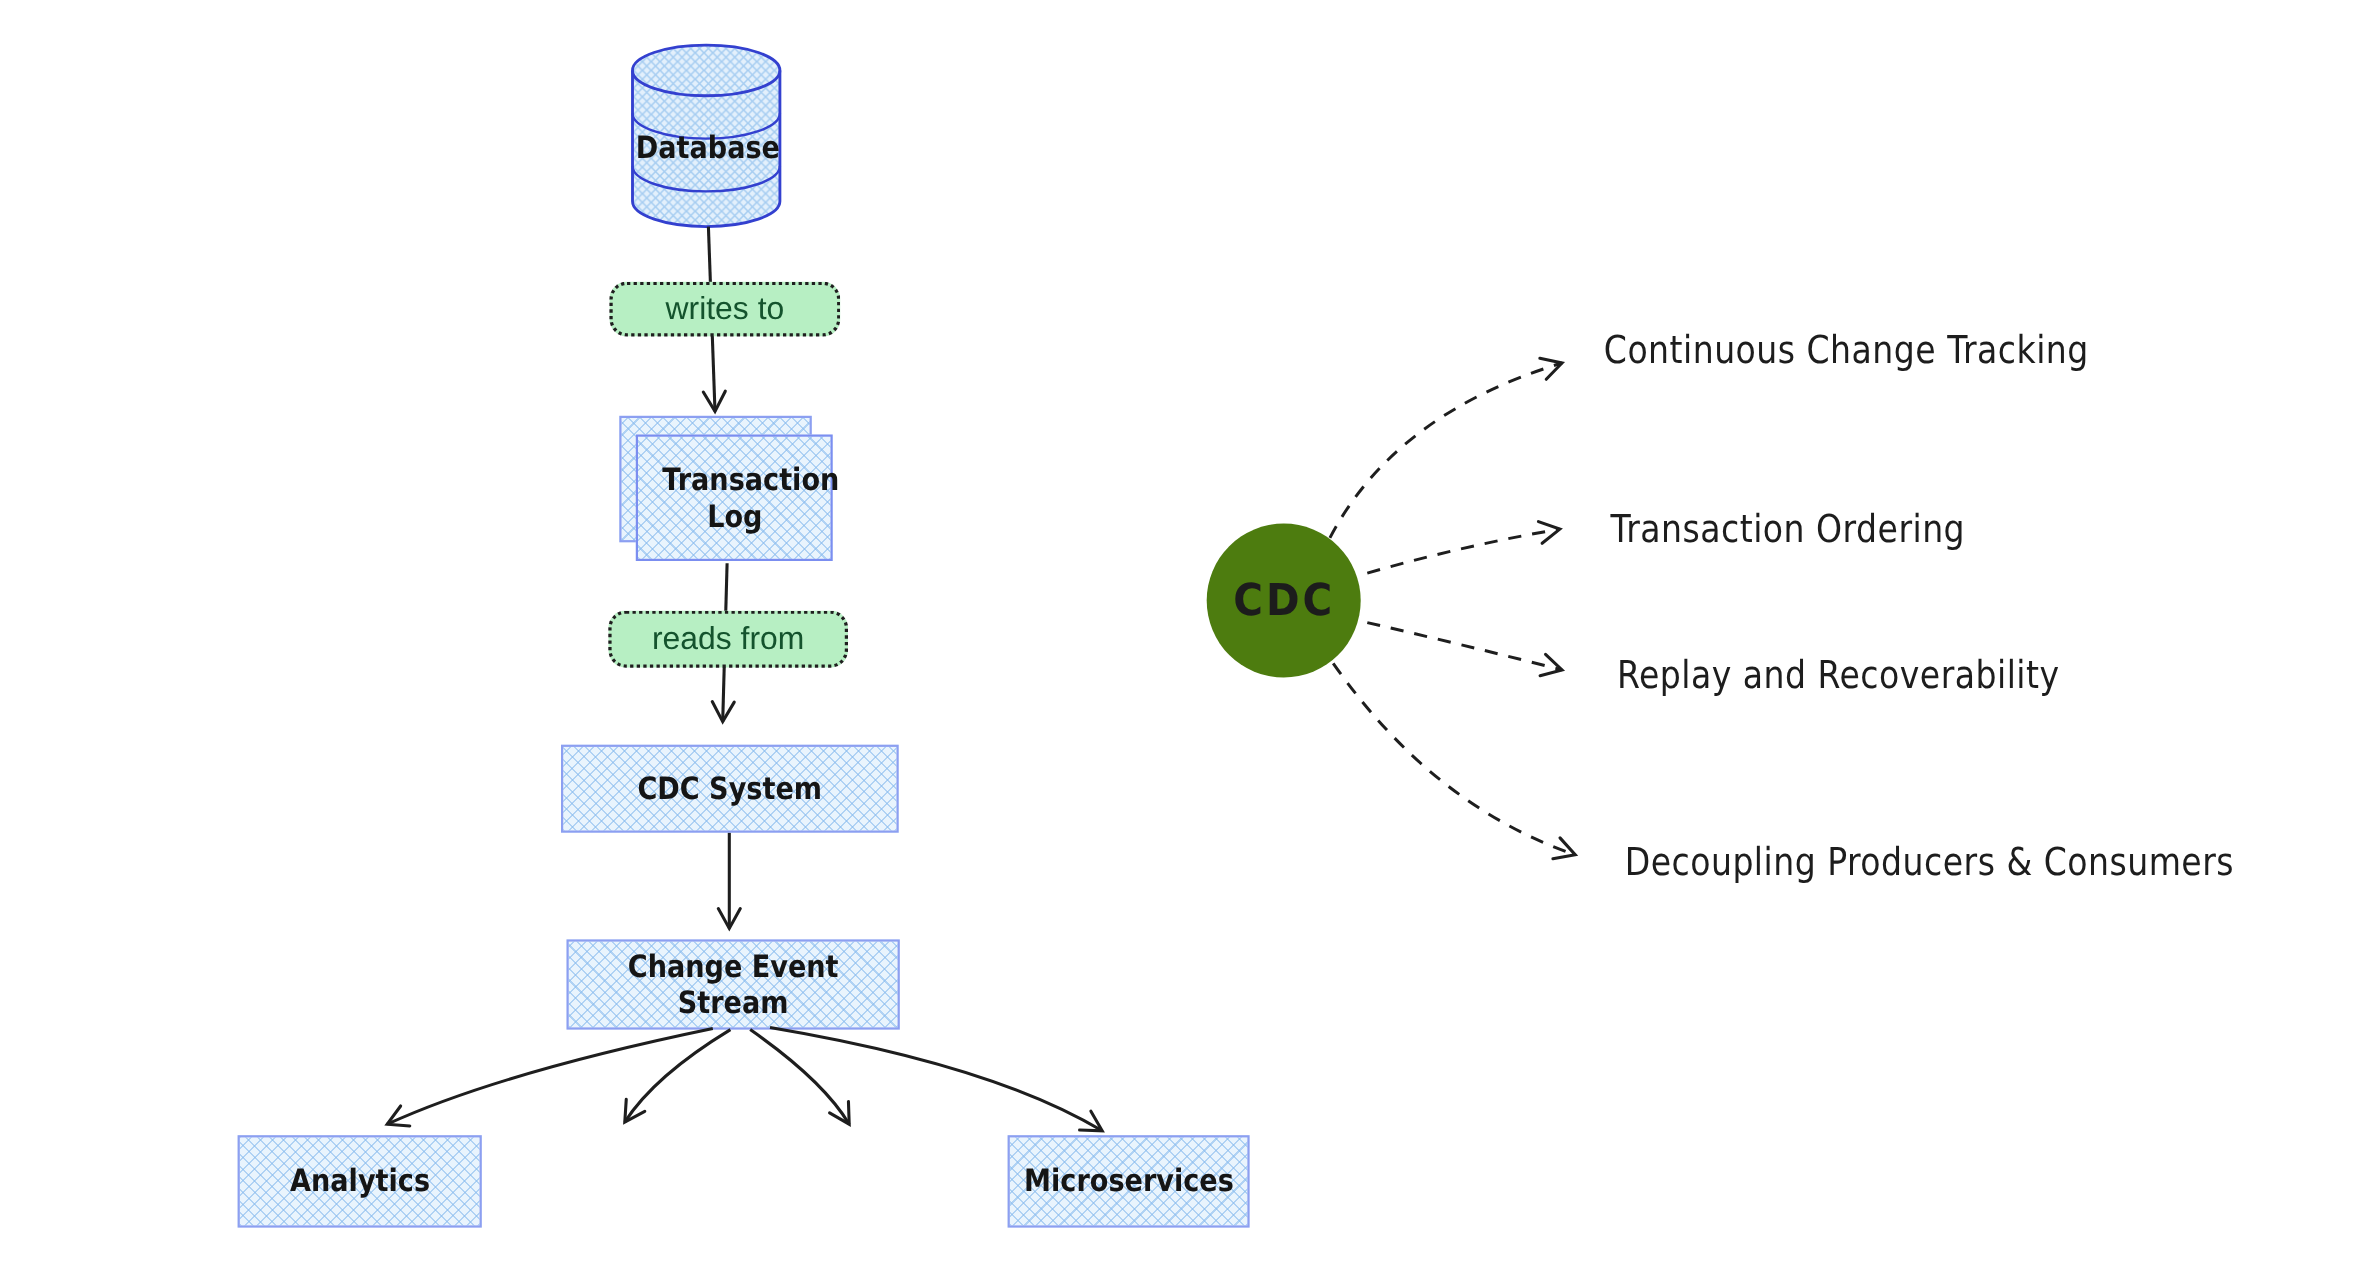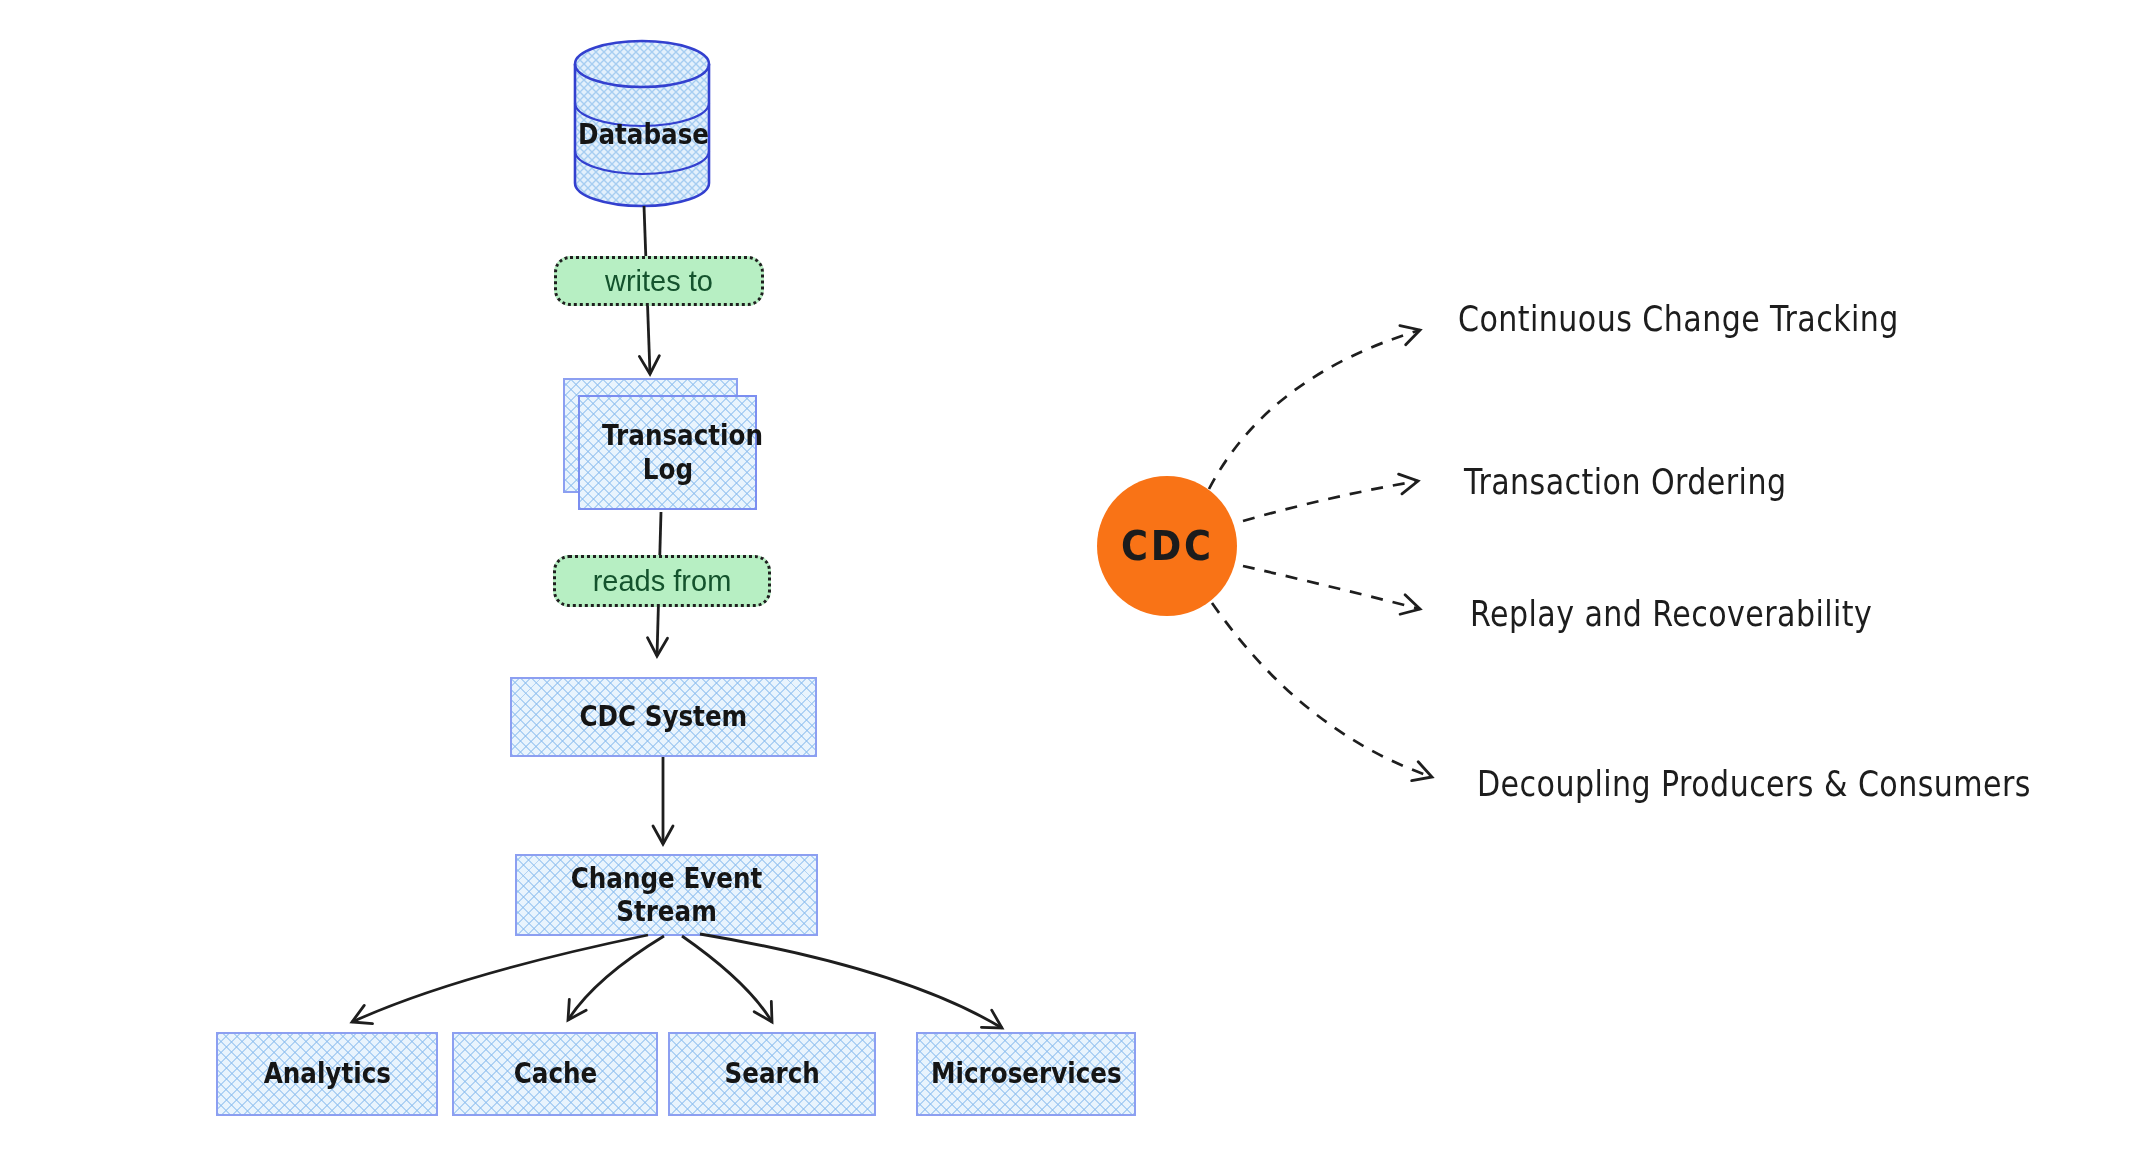--- a/index.html
+++ b/index.html
@@ -22,21 +22,21 @@
               transform:scaleX(.88);transform-origin:center center;white-space:pre-line;}
 
   
   .badge{position:absolute;z-index:2;box-sizing:border-box;
          background:#b7efc3;border:3px dotted #1f1f1f;border-radius:16px;
          display:flex;align-items:center;justify-content:center;}
   .badge-label{font-family:"Liberation Sans",sans-serif;font-size:29px;color:#14532d;}
 
   
   .hub{position:absolute;z-index:2;left:1097px;top:476px;width:140px;height:140px;
-       border-radius:50%;background:#f97316;
+       border-radius:50%;background:#4d7c0f;
        display:flex;align-items:center;justify-content:center;}
   .hub-label{font-family:"DejaVu Sans",sans-serif;font-size:40px;font-weight:bold;
              color:#1c1c1c;letter-spacing:3px;transform:scaleX(.92);}
 
   
   .benefit{position:absolute;z-index:2;font-family:"DejaVu Sans",sans-serif;
            font-size:35px;color:#1d1d1d;white-space:nowrap;letter-spacing:.5px;
            transform:translateY(-50%) scaleX(.86);transform-origin:left center;}
 
   
@@ -93,26 +93,20 @@
     <span class="node-label">CDC System</span>
   </div>
 
   <div class="node" style="left:216px;top:1032px;width:222px;height:84px;">
     <span class="node-label">Analytics</span>
   </div>
 
   <div class="node" style="left:515px;top:854px;width:303px;height:82px;">
     <span class="node-label">Change Event Stream</span>
   </div>
-  <div class="node" style="left:452px;top:1032px;width:206px;height:84px;">
-    <span class="node-label">Cache</span>
-  </div>
-  <div class="node" style="left:668px;top:1032px;width:208px;height:84px;">
-    <span class="node-label">Search</span>
-  </div>
   <div class="node" style="left:892px;top:1032px;width:220px;height:84px;margin-left:24px;">
     <span class="node-label">Microservices</span>
   </div>
 
   <div class="hub">
     <span class="hub-label">CDC</span>
   </div>
 
   <div class="benefit" style="left:1458px;top:319px;">Continuous Change Tracking</div>
   <div class="benefit" style="left:1464px;top:482px;">Transaction Ordering</div>

